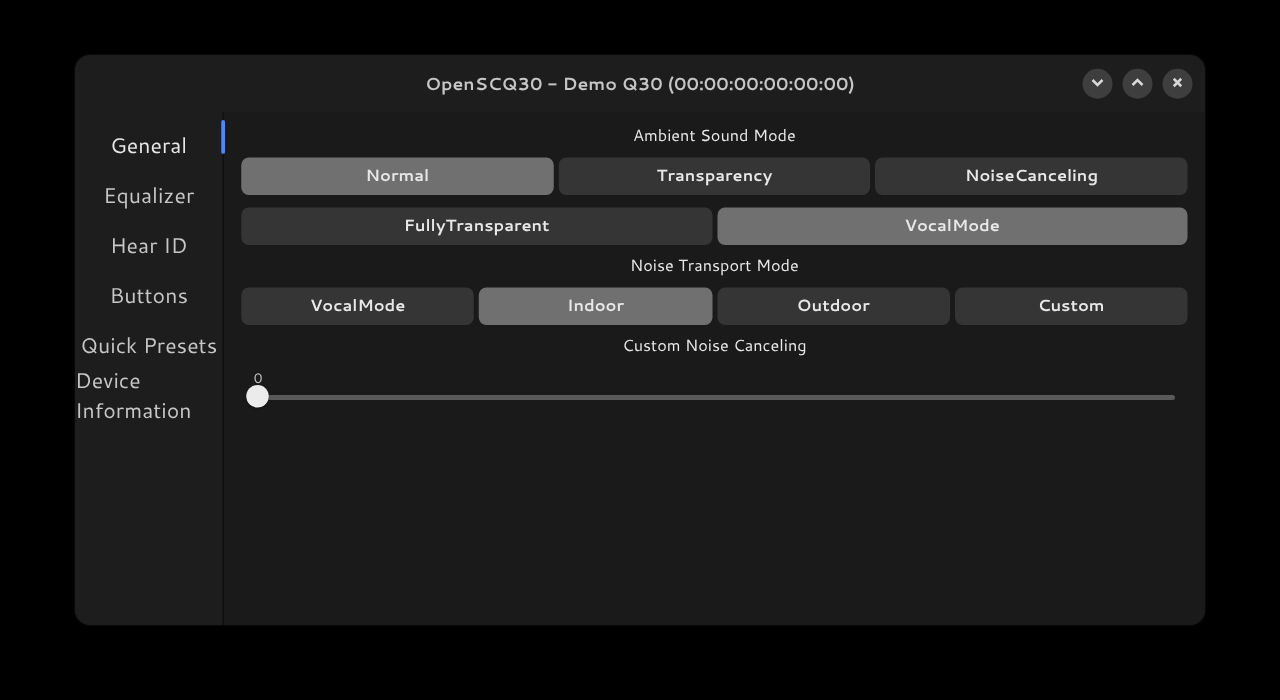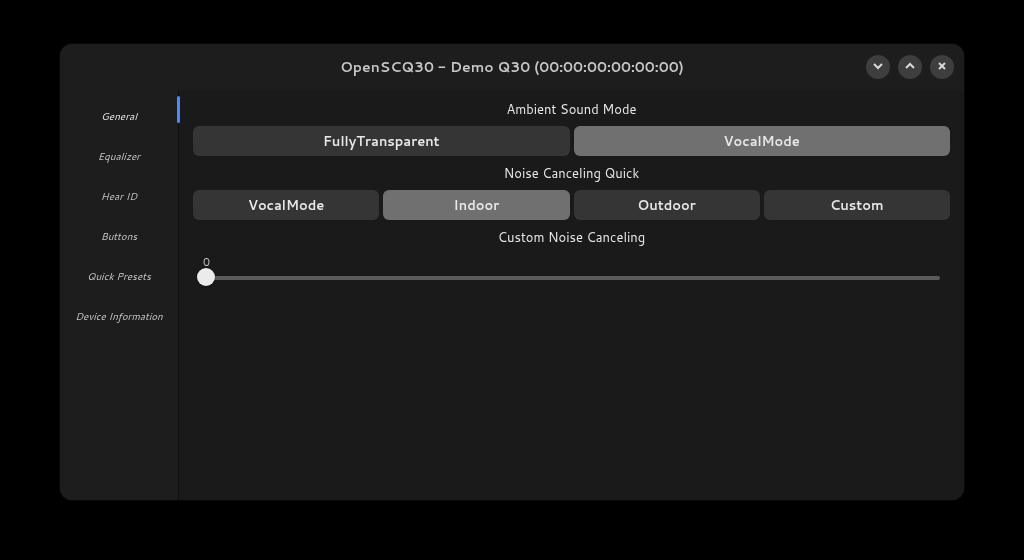--- a/index.html
+++ b/index.html
@@ -28,21 +28,21 @@
     height:46px;display:flex;align-items:center;justify-content:center;position:relative;color:var(--text-dim);font-size:14px;font-weight:600;
   }
   .titlebar .ctrls{position:absolute;right:10px;top:50%;transform:translateY(-50%);display:flex;gap:8px;}
   .ctrl{width:24px;height:24px;border-radius:12px;background:#3e3e3e;display:flex;align-items:center;justify-content:center;cursor:pointer;}
   .ctrl svg{width:12px;height:12px;fill:none;stroke:#d8d8d8;stroke-width:2;}
   .content{flex:1;display:flex;}
   .sidebar{
     width:118px;background:var(--sidebar);padding-top:6px;position:relative;border-right:1px solid #0e0e0e;
   }
   .accent-bar{position:absolute;left:117px;top:6px;width:3px;height:27px;background:var(--accent);border-radius:2px;}
-  .side-item{height:40px;display:flex;align-items:center;justify-content:center;font-size:10px;color:var(--text-dim);cursor:pointer;font-style:italic;}
+  .side-item{height:40px;display:flex;align-items:center;justify-content:center;font-size:17px;color:var(--text-dim);cursor:pointer;}
   .side-item.selected{color:var(--text);}
   .main{flex:1;background:var(--panel-inner);padding:8px 14px 14px 14px;display:flex;flex-direction:column;gap:4px;}
   .section-label{text-align:center;font-size:13px;font-weight:400;color:var(--text);margin-top:2px;}
   .seg{display:flex;gap:4px;margin-top:4px;margin-bottom:2px;}
   .seg-btn{flex:1;height:30px;border-radius:6px;background:var(--section-btn-dim);display:flex;align-items:center;justify-content:center;font-size:13px;font-weight:700;color:var(--text);cursor:pointer;}
   .seg-btn.selected{background:var(--btn-sel);}
   .slider-wrap{position:relative;height:34px;margin-top:8px;}
   .slider-val{position:absolute;left:10px;top:-4px;font-size:11px;color:var(--text-dim);}
   .track{position:absolute;left:10px;right:10px;top:18px;height:4px;background:var(--track);border-radius:2px;}
   .thumb{position:absolute;left:4px;top:10px;width:18px;height:18px;border-radius:9px;background:var(--thumb);box-shadow:0 1px 2px rgba(0,0,0,.4);}  
@@ -79,27 +79,32 @@
       <div class="side-item selected">General</div>
       <div class="side-item">Equalizer</div>
       <div class="side-item">Hear ID</div>
       <div class="side-item">Buttons</div>
       <div class="side-item">Quick Presets</div>
       <div class="side-item">Device Information</div>
     </div>
     <div class="main">
 
       <div class="section-label">Ambient Sound Mode</div>
+      <div class="seg">
+        <div class="seg-btn selected">Normal</div>
+        <div class="seg-btn">Transparency</div>
+        <div class="seg-btn">NoiseCanceling</div>
+      </div>
 
       <div class="seg">
         <div class="seg-btn">FullyTransparent</div>
         <div class="seg-btn selected">VocalMode</div>
       </div>
 
-      <div class="section-label">Noise Canceling Quick</div>
+      <div class="section-label">Noise Transport Mode</div>
       <div class="seg">
         <div class="seg-btn">VocalMode</div>
         <div class="seg-btn selected">Indoor</div>
         <div class="seg-btn">Outdoor</div>
         <div class="seg-btn">Custom</div>
       </div>
 
       <div class="section-label">Custom Noise Canceling</div>
       <div class="slider-wrap">
         <div class="slider-val">0</div>

